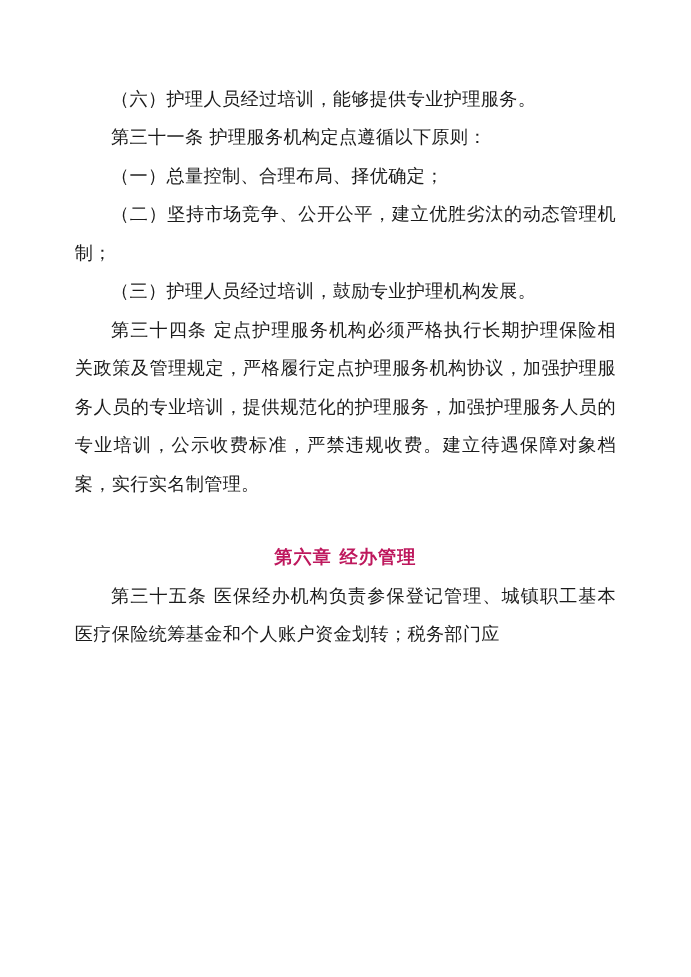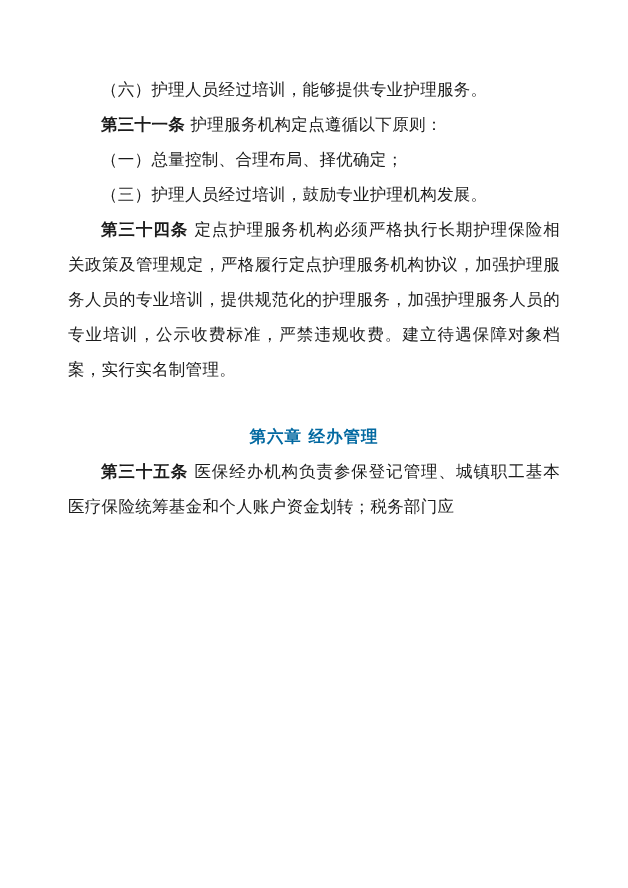--- a/index.html
+++ b/index.html
@@ -29,29 +29,29 @@
     color: #1b1b1b;
     text-align: justify;
     text-justify: inter-ideograph;
     margin: 0 0 0 0;
     letter-spacing: 0.3px;
   }
   .para.indent {
     text-indent: 33px;
   }
   .para .art {
-    font-weight: bold;
+    font-weight: normal;
   }
   .chapter-heading {
     font-family: "DejaVu Serif", "Liberation Serif", serif;
     font-size: 16.5px;
     line-height: 35px;
     font-weight: bold;
     text-align: center;
-    color: #0369a1;
+    color: #be185d;
     letter-spacing: 1px;
   }
   .gap-before-chapter {
     height: 32px;
   }
   .page-number {
     position: absolute;
     left: 0;
     right: 0;
     top: 800px;
@@ -70,20 +70,21 @@
 
 <div class="page">
   <div class="doc-body">
 
     <p class="para indent"><span>（六）护理人员经过培训，能够提供专业护理服务。</span></p>
 
     <p class="para indent"><span class="art">第三十一条</span>&nbsp;<span>护理服务机构定点遵循以下原则：</span></p>
 
     <p class="para indent"><span>（一）总量控制、合理布局、择优确定；</span></p>
 
+    <p class="para indent"><span>（二）坚持市场竞争、公开公平，建立优胜劣汰的动态管理机制；</span></p>
 
     <p class="para indent"><span>（三）护理人员经过培训，鼓励专业护理机构发展。</span></p>
 
 
 
     <p class="para indent"><span class="art">第三十四条</span>&nbsp;<span>定点护理服务机构必须严格执行长期护理保险相关政策及管理规定，严格履行定点护理服务机构协议，加强护理服务人员的专业培训，提供规范化的护理服务，加强护理服务人员的专业培训，公示收费标准，严禁违规收费。建立待遇保障对象档案，实行实名制管理。</span></p>
 
     <div class="gap-before-chapter"></div>
 
     <div class="chapter-heading">第六章  经办管理</div>

